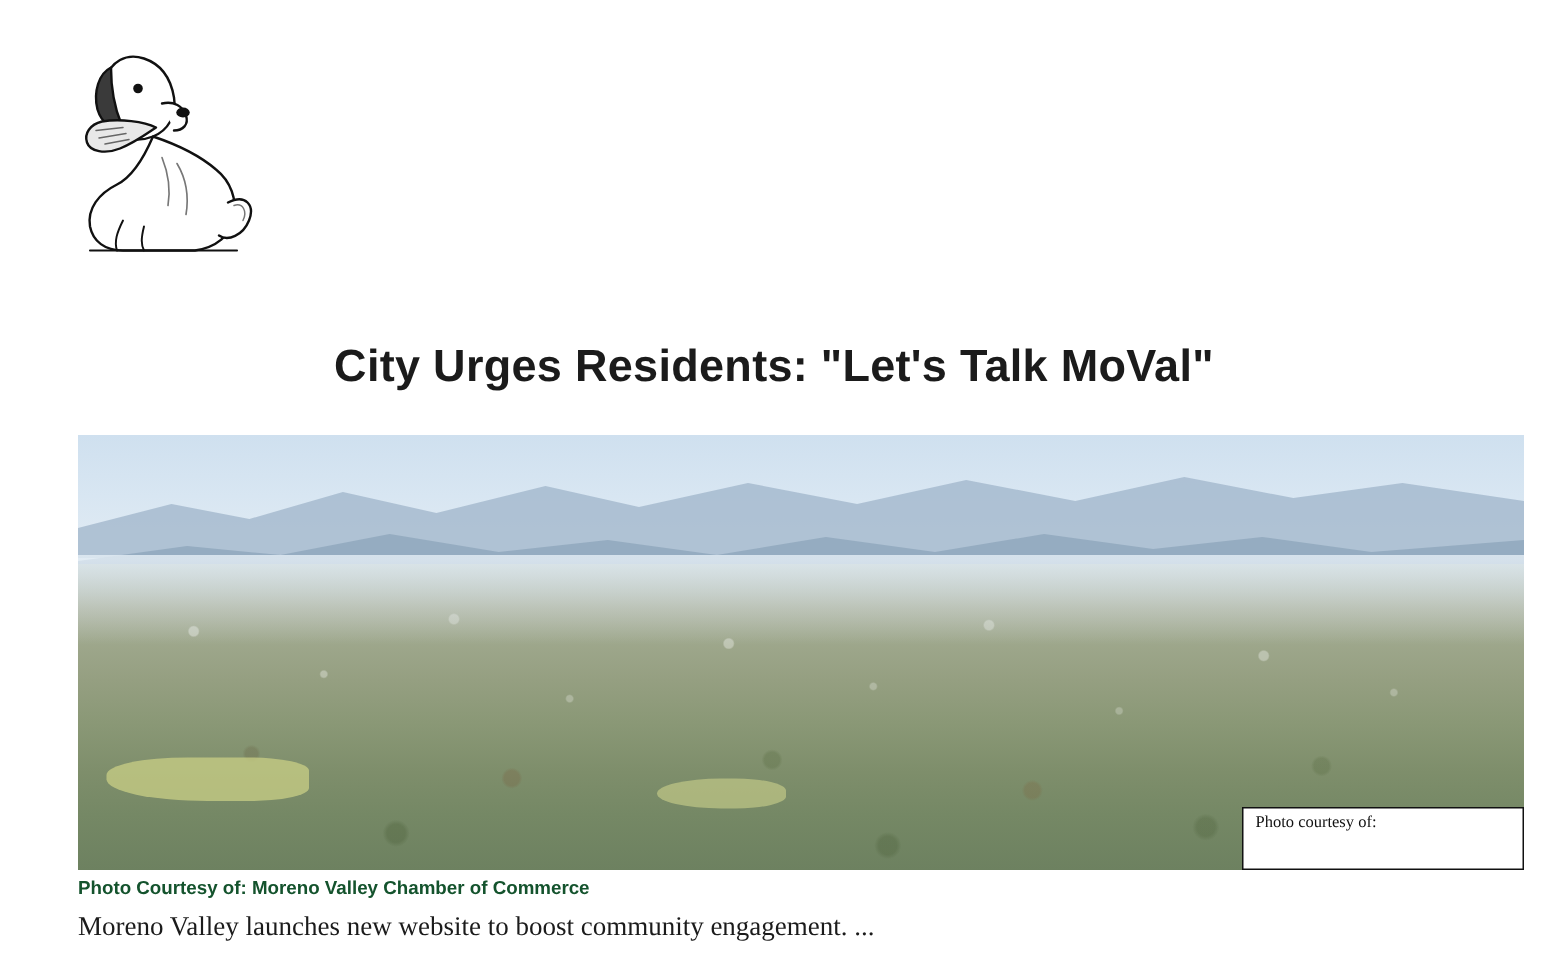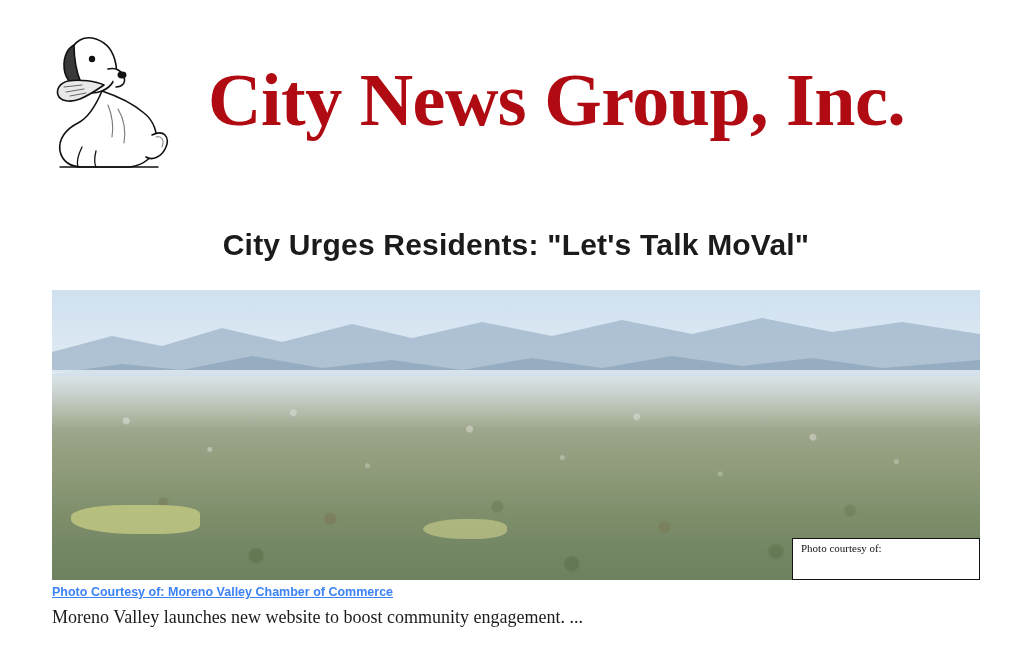--- a/index.html
+++ b/index.html
@@ -63,20 +63,21 @@
   }
 
   
   .photo-wrap {
     position: absolute;
     left: 52px;
     top: 290px;
     width: 928px;
     height: 290px;
     overflow: hidden;
+    padding-left: 36px;
   }
   .sky {
     position: absolute;
     inset: 0;
     background: linear-gradient(to bottom,
         #cfe0ef 0%,
         #d8e6f2 14%,
         #dfeaf3 24%,
         #e2ebf2 31%);
   }
@@ -186,22 +187,21 @@
     letter-spacing: -0.2px;
   }
 
   
   .caption-credit {
     position: absolute;
     left: 52px;
     top: 585px;
     font-size: 12.5px;
     font-weight: 700;
-    color: #3b82f6;
-    text-decoration: underline;
+    color: #14532d;
   }
   .caption-text {
     position: absolute;
     left: 52px;
     top: 607px;
     font-size: 18px;
     color: #1b1b1b;
     font-family: Liberation Serif, serif;
   }
 </style>
@@ -233,21 +233,20 @@
 
           <path d="M30 122 C26 130 24 136 26 142 M44 126 C42 134 42 138 44 142" stroke="#111" stroke-width="1.3"></path>
 
           <path d="M100 110 C112 104 118 112 114 122 C110 132 100 136 94 132" fill="#fff"></path>
           <path d="M104 112 C110 110 113 116 110 122" stroke="#777" stroke-width="1"></path>
 
           <path d="M8 142 L106 142" stroke="#111" stroke-width="1.4"></path>
         </g>
       </svg>
     </div>
-    <div class="masthead-title">City News Group, Inc.</div>
   </div>
 
   <h1 class="headline">City Urges Residents: "Let's Talk MoVal"</h1>
 
   <div class="photo-wrap">
     <div class="sky"></div>
 
     <svg class="mountains-far" viewBox="0 0 928 64" preserveAspectRatio="none">
       <path d="M0 44 L60 28 L110 38 L170 20 L230 34 L300 16 L360 30 L430 14 L500 28 L570 12 L640 26 L710 10 L780 24 L850 14 L928 26 L928 64 L0 64 Z" fill="#9fb4c9" opacity="0.75"></path>
     </svg>

